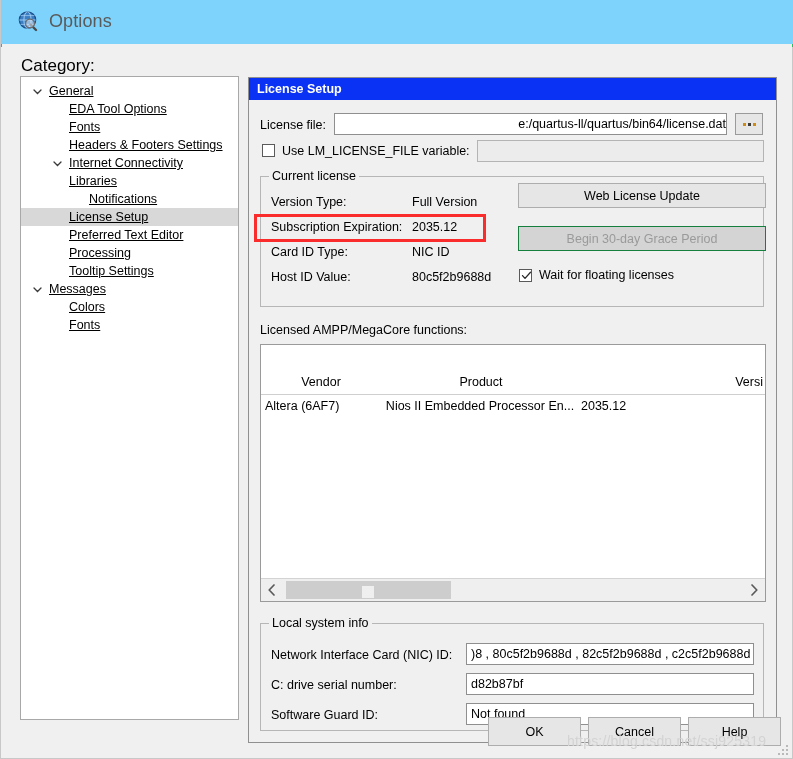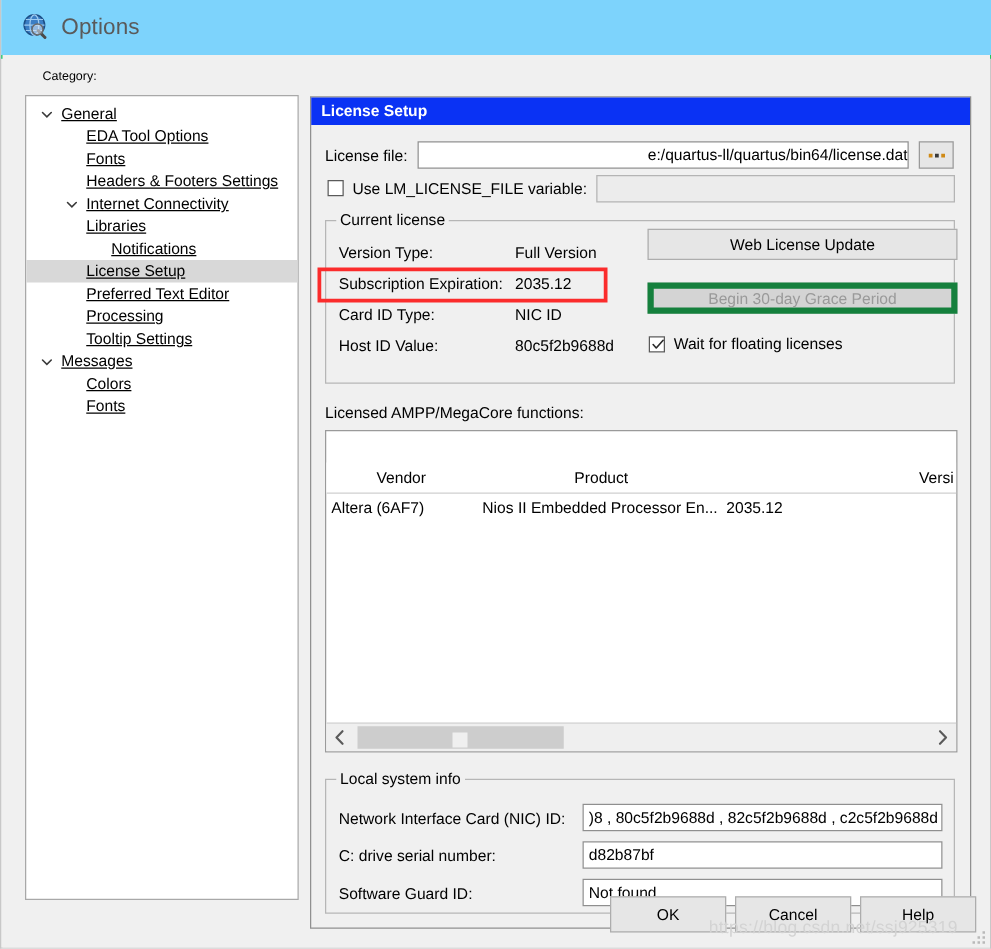--- a/index.html
+++ b/index.html
@@ -62,22 +62,22 @@
   
   .content {
     position: absolute;
     left: 1px; top: 44px;
     width: 790px;
     height: 714px;
     background: #f0f0f0;
   }
   .category-label {
     position: absolute;
-    left: 32px; top: 12px;
-    font-size: 10px;
+    left: 19px; top: 12px;
+    font-size: 17px;
   }
   
   .tree {
     position: absolute;
     left: 18px; top: 32px;
     width: 219px;
     height: 644px;
     background: #ffffff;
     border: 1px solid #a8a8a8;
     box-sizing: border-box;
@@ -190,21 +190,21 @@
     border: 1px solid #adadad;
     box-sizing: border-box;
     font-size: 12.5px;
     display: flex;
     align-items: center;
     justify-content: center;
     color: #000;
   }
   .btn.disabled {
     background: #d4d4d4;
-    border: 5px solid #15803d;
+    border: 1px solid #15803d;
     color: #9a9a9a;
   }
   
   .table-box {
     position: absolute;
     left: 11px; top: 266px;
     width: 506px;
     height: 258px;
     background: #ffffff;
     border: 1px solid #9a9a9a;

